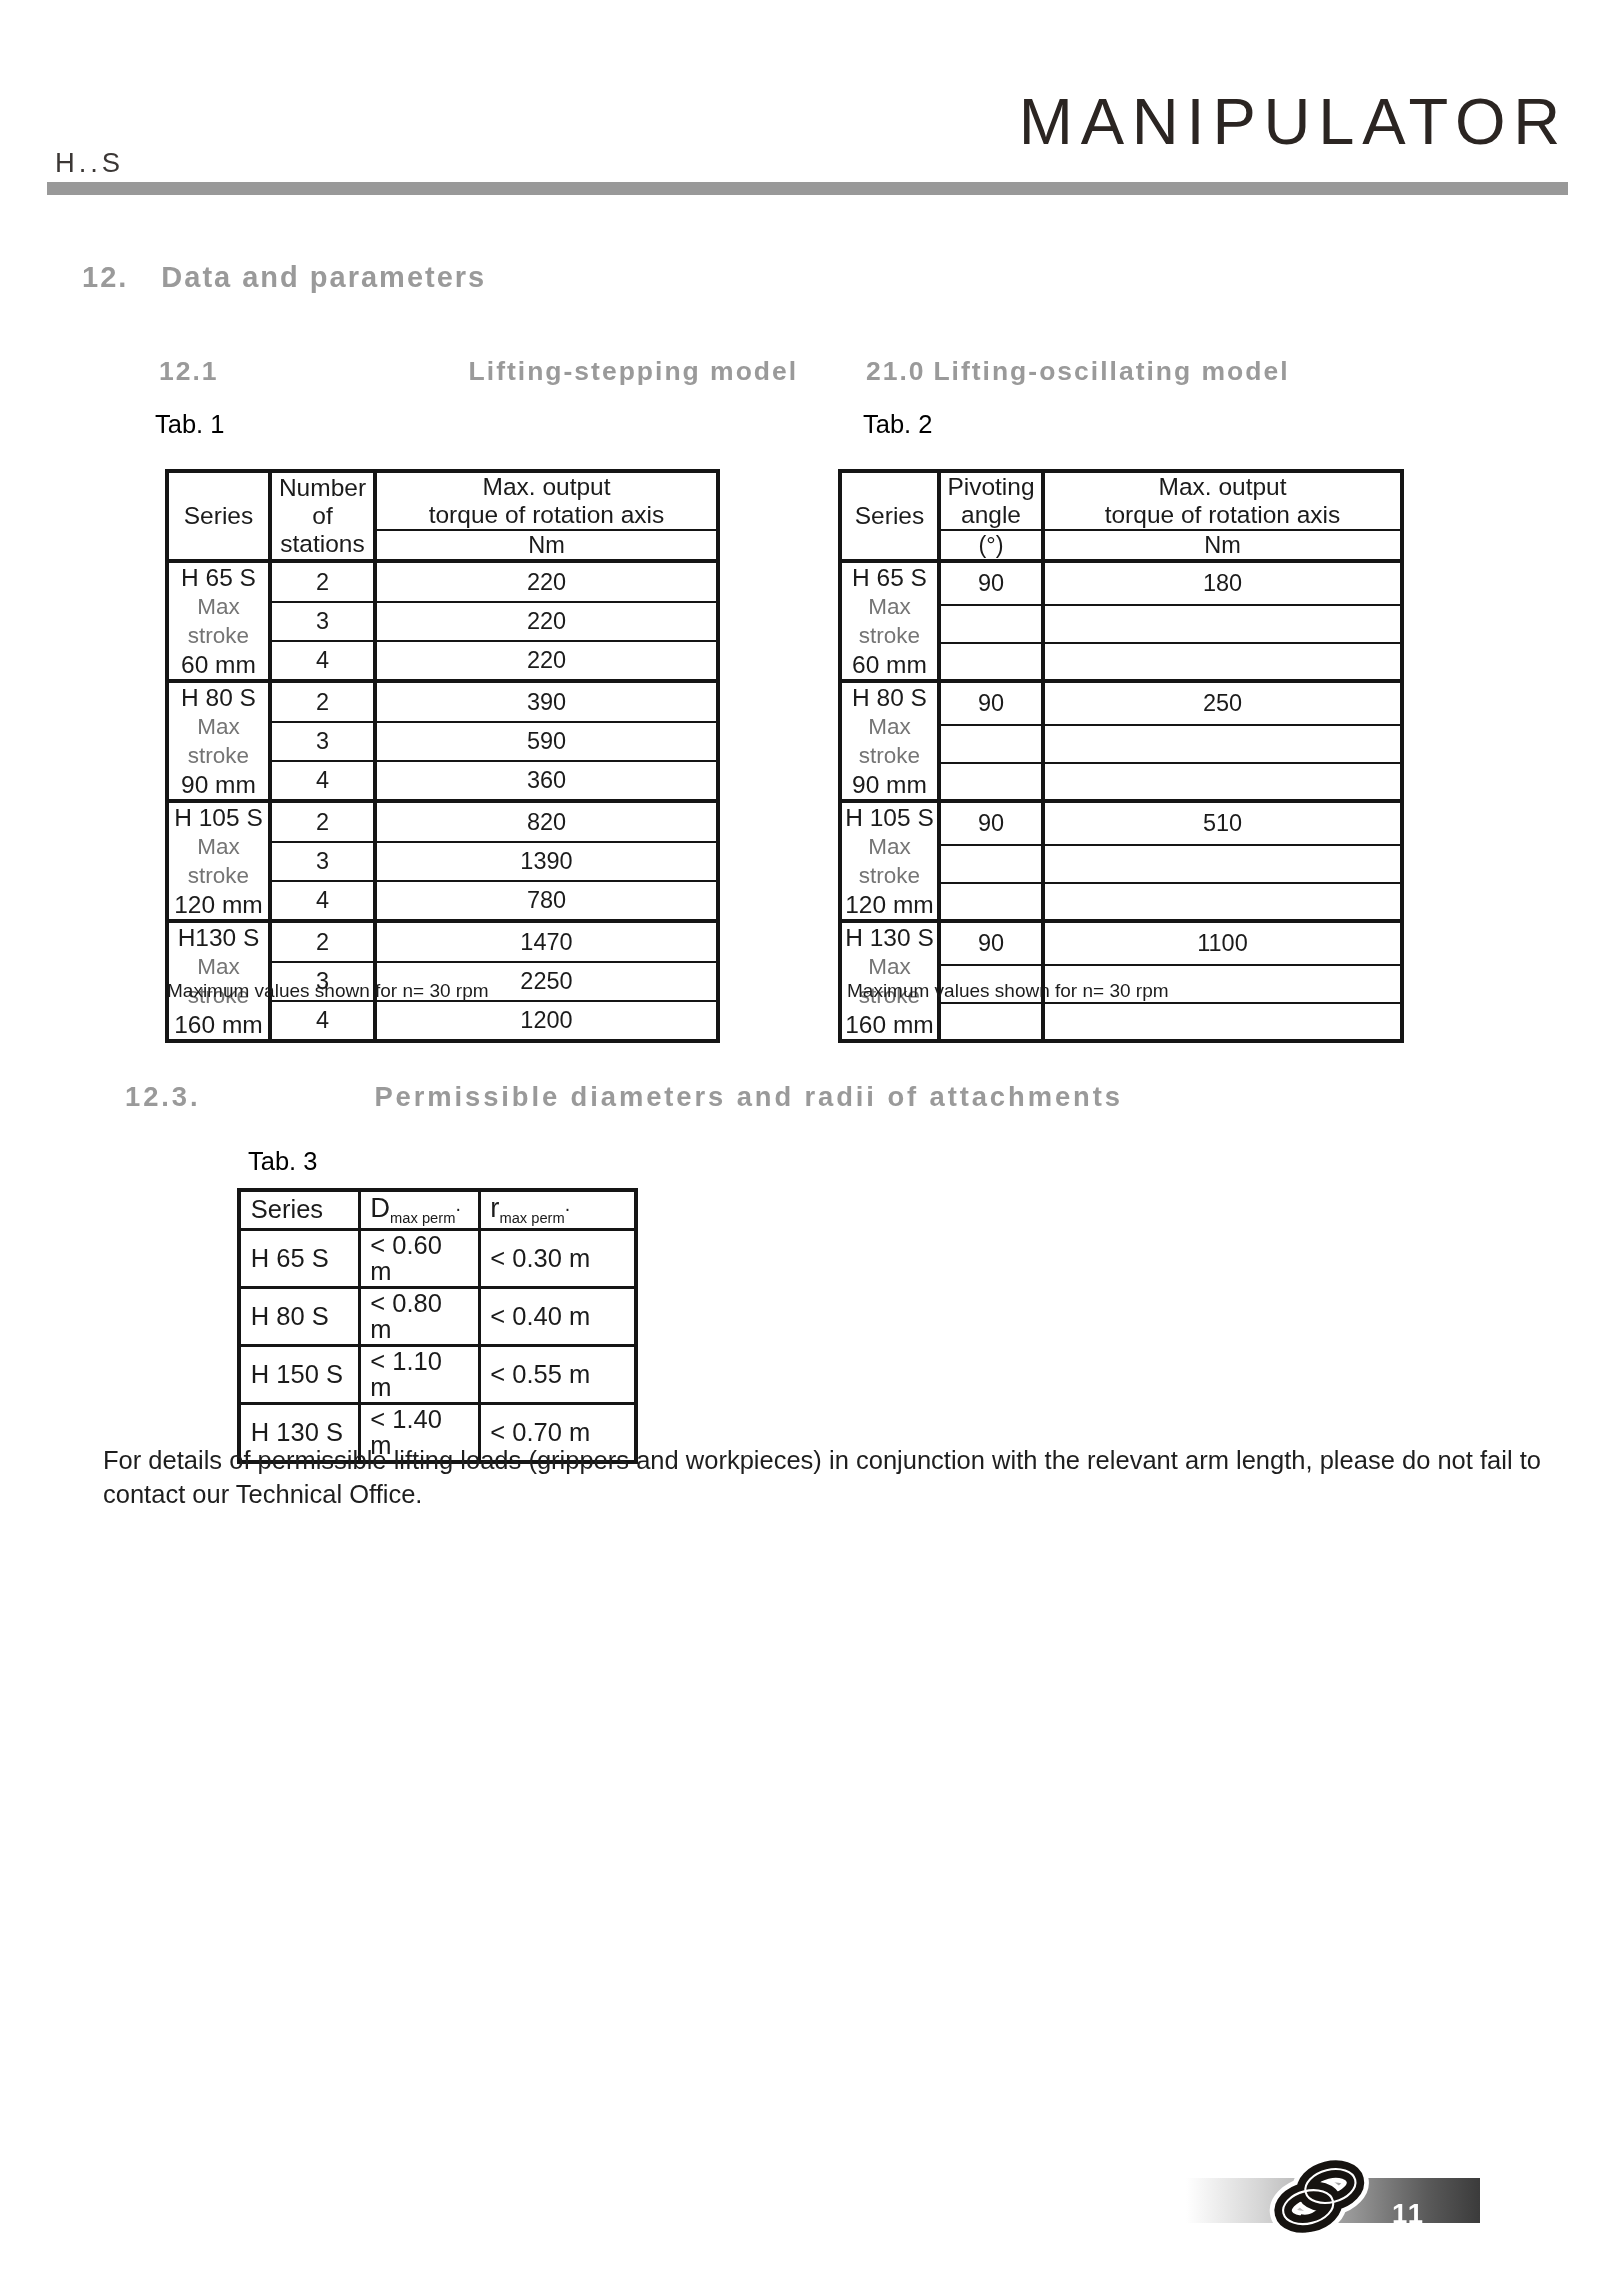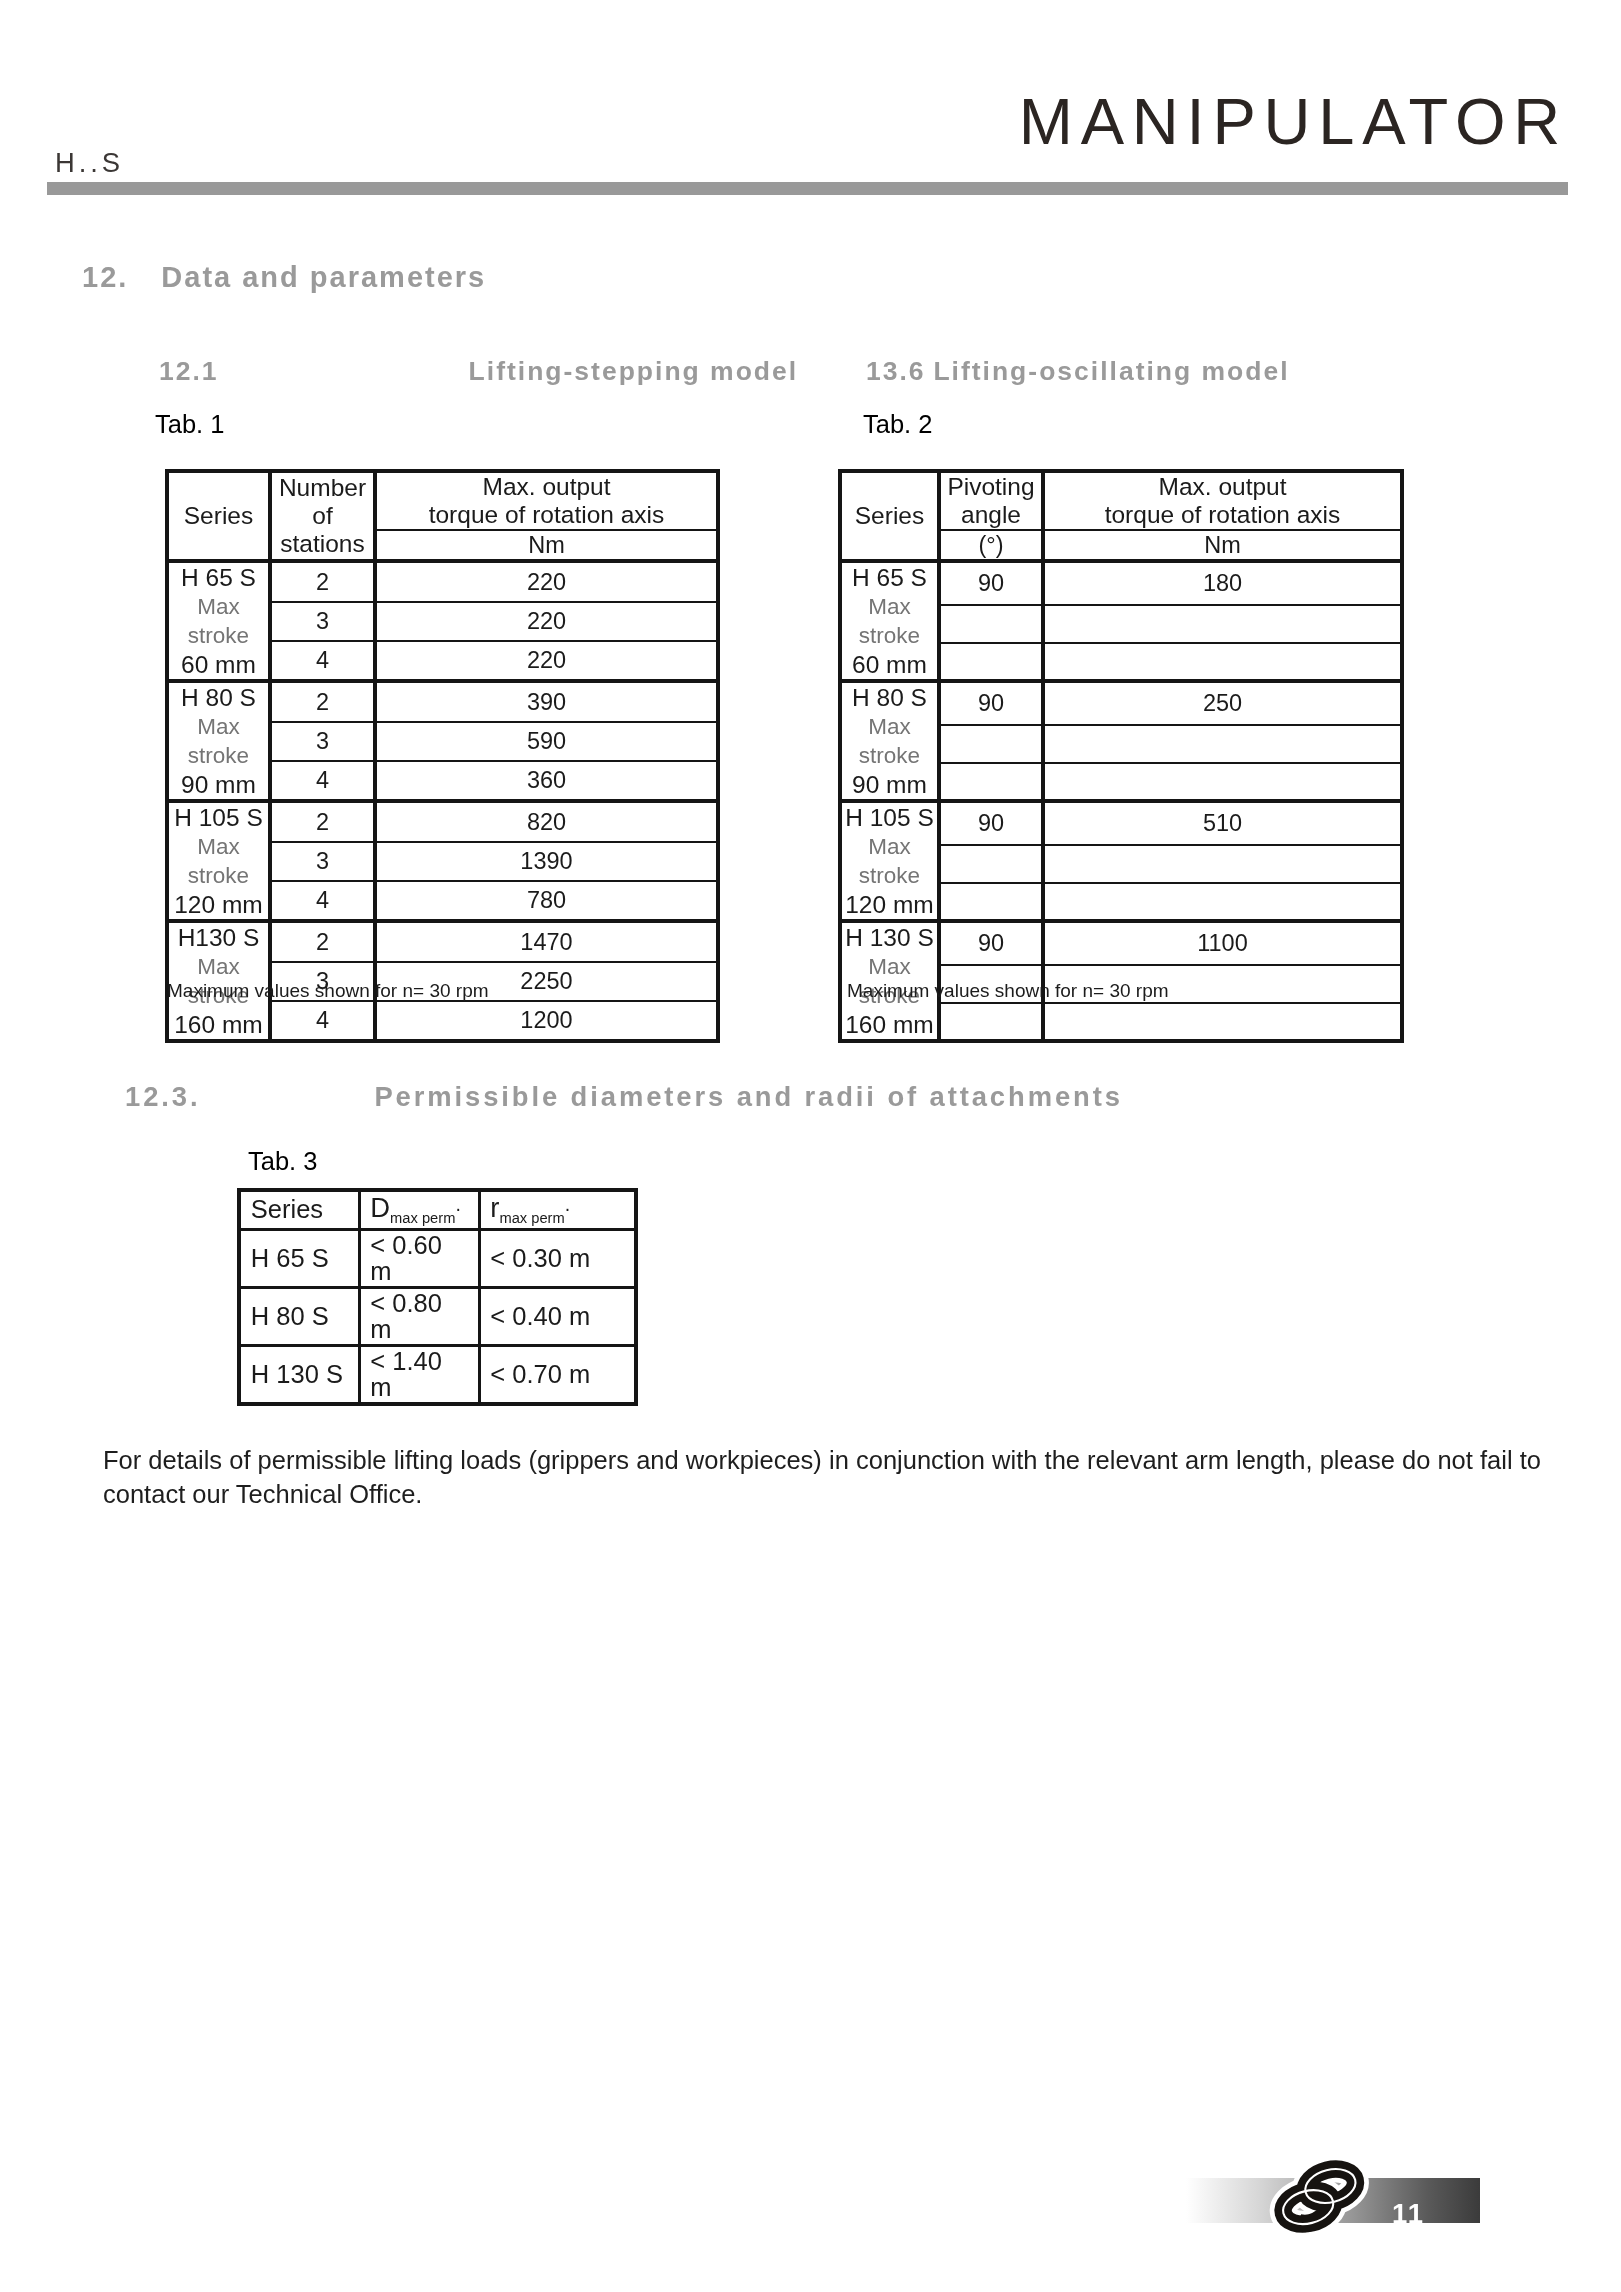--- a/index.html
+++ b/index.html
@@ -110,21 +110,21 @@
   <div class="header-rule"></div>
 
   <div class="h-gray sec12">
     <span>12.</span><span class="ttl">Data and parameters</span>
   </div>
 
   <div class="h-gray sec121">
     <span>12.1</span><span class="ttl">Lifting-stepping model</span>
   </div>
   <div class="h-gray sec122">
-    <span>13.6</span><span class="ttl">Lifting-oscillating model</span>
+    <span>21.0</span><span class="ttl">Lifting-oscillating model</span>
   </div>
 
   <div class="tab-label tab1">Tab. 1</div>
   <div class="tab-label tab2">Tab. 2</div>
 
   <table class="t12 t1">
     <colgroup>
         <col style="width:103px">
         <col style="width:105px">
         <col style="width:343px">
@@ -342,20 +342,25 @@
     <tbody>
       <tr>
         <td>H 65 S</td>
         <td>&lt; 0.60 m</td>
         <td>&lt; 0.30 m</td>
       </tr>
       <tr>
         <td>H 80 S</td>
         <td>&lt; 0.80 m</td>
         <td>&lt; 0.40 m</td>
+      </tr>
+      <tr>
+        <td>H 150 S</td>
+        <td>&lt; 1.10 m</td>
+        <td>&lt; 0.55 m</td>
       </tr>
       <tr>
         <td>H 130 S</td>
         <td>&lt; 1.40 m</td>
         <td>&lt; 0.70 m</td>
       </tr>
     </tbody>
   </table>
 
   <div class="para">For details of permissible lifting loads (grippers and workpieces) in conjunction with the relevant arm length, please do not fail to contact our Technical Office.</div>

